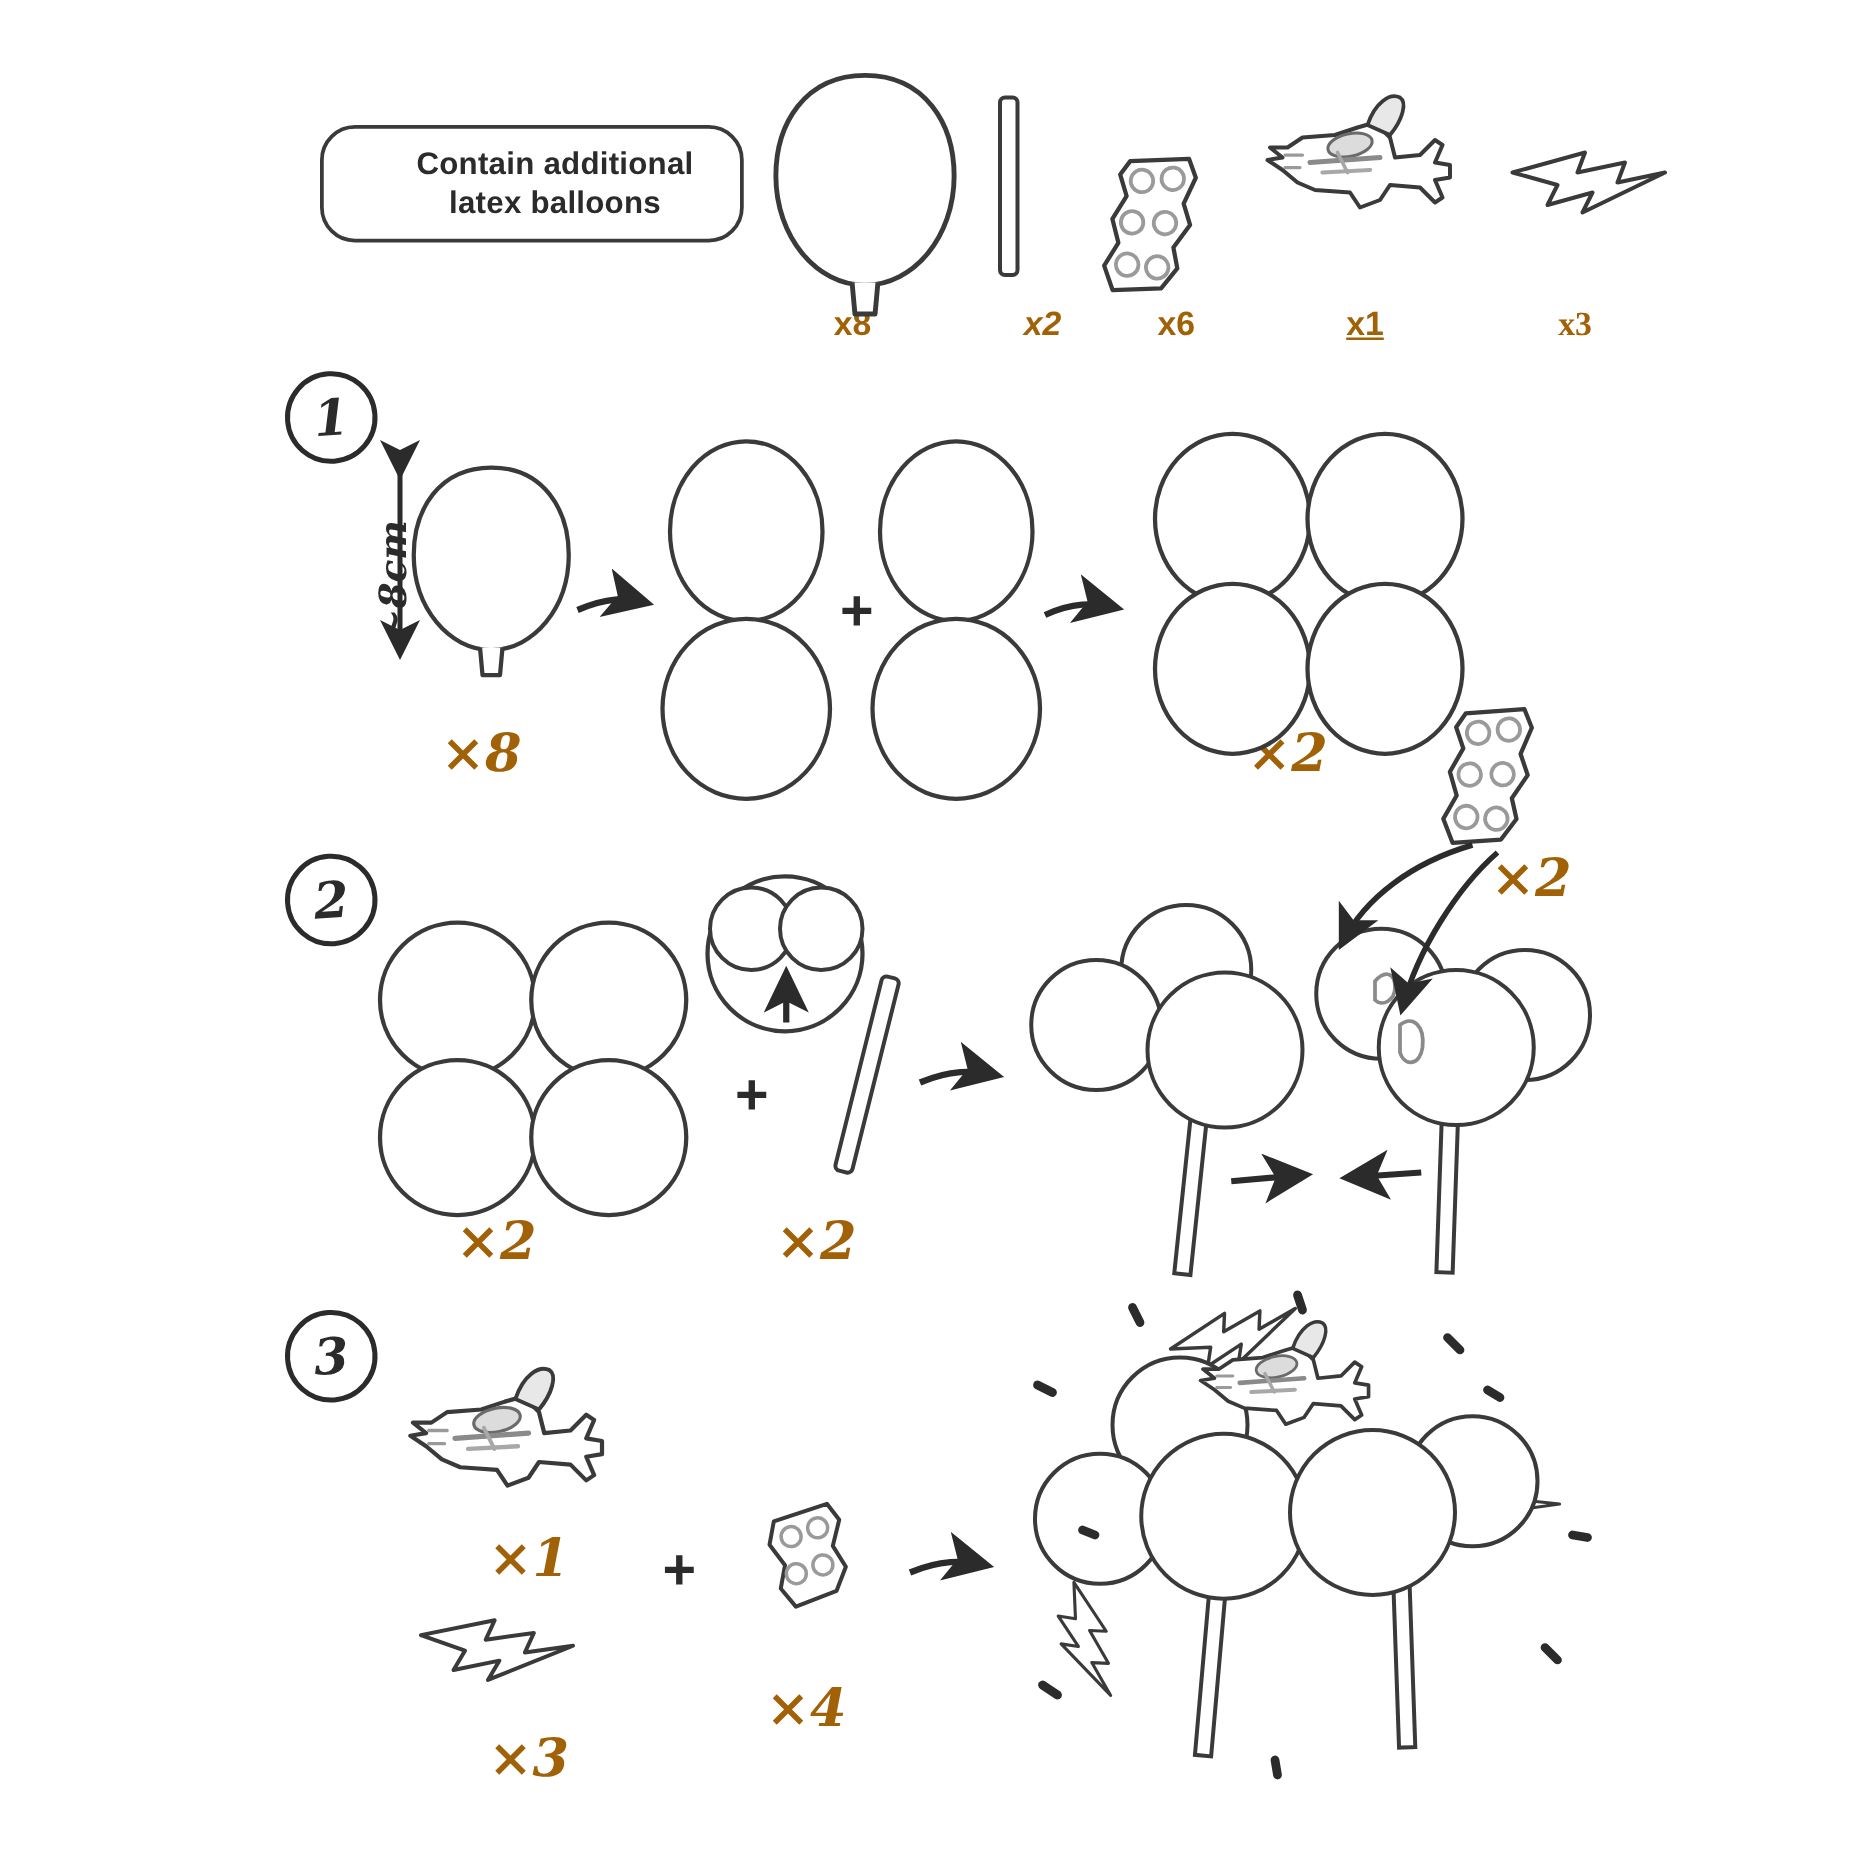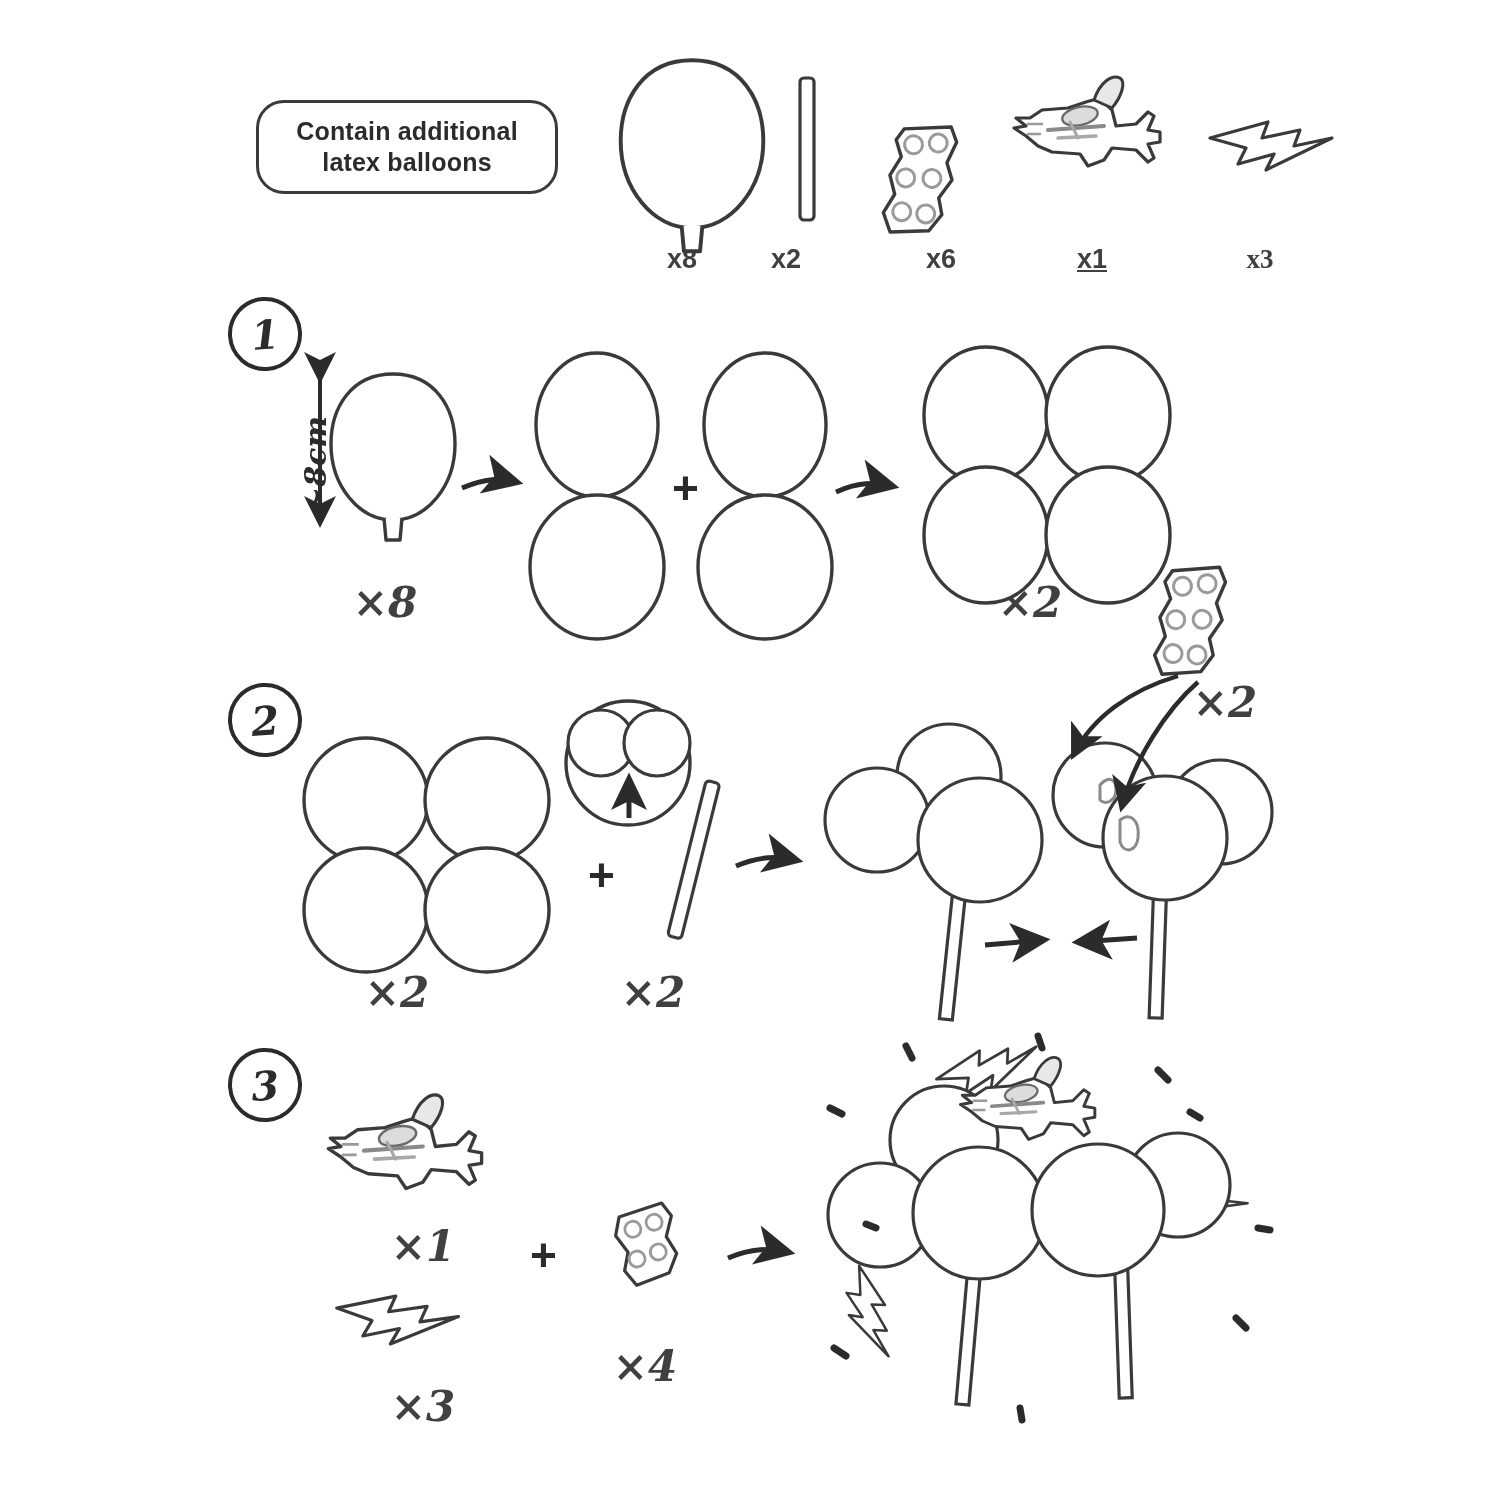--- a/index.html
+++ b/index.html
@@ -18,27 +18,28 @@
     position:absolute;
     border:3px solid #3a3a3a;
     border-radius:28px;
     background:#fff;
     display:flex;align-items:center;justify-content:center;
     text-align:center;
     font-weight:bold;
     color:#2b2b2b;
     line-height:1.25;
     letter-spacing:.2px;
+    padding-left:37px;
   }
   .qty{
     position:absolute;
     font-family:"DejaVu Serif", serif;
     font-style:italic;
     font-weight:bold;
-    color:#404040;
+    color:#a16207;
     white-space:nowrap;
     text-align:center;
   }
   .qty-small{font-size:27px;font-style:normal;font-family:"Liberation Sans",sans-serif;font-weight:bold;}
   .qty-big{font-size:42px;}
   .stepnum{
     position:absolute;
     width:66px;height:66px;
     border:4px solid #2b2b2b;
     border-radius:50%;
@@ -68,21 +69,21 @@
 <div id="sheet">
 
   <div class="note-box" style="left:256px;top:100px;width:296px;height:88px;font-size:25px;">
     <div>
       <span>Contain additional</span><br>
       <span>latex balloons</span>
     </div>
   </div>
 
   <div class="qty qty-small" style="left:652px;top:244px;width:60px;">x8</div>
-  <div class="qty qty-small" style="left:756px;top:244px;width:60px;">x2</div>
+  <div class="qty qty-small" style="left:804px;top:244px;width:60px;font-style:italic;">x2</div>
   <div class="qty qty-small" style="left:896px;top:244px;width:60px;text-align:right;">x6</div>
   <div class="qty qty-small" style="left:1062px;top:244px;width:60px;text-decoration:underline;">x1</div>
   <div class="qty qty-small" style="left:1230px;top:244px;width:60px;font-family:Liberation Serif, serif;">x3</div>
 
   <div class="stepnum" style="left:228px;top:297px;">1</div>
   <div class="stepnum" style="left:228px;top:683px;">2</div>
   <div class="stepnum" style="left:228px;top:1048px;">3</div>
 
   <div class="dimlabel" style="left:298px;top:512px;">~8cm</div>
   <div class="qty qty-big" style="left:340px;top:578px;width:90px;">×8</div>

